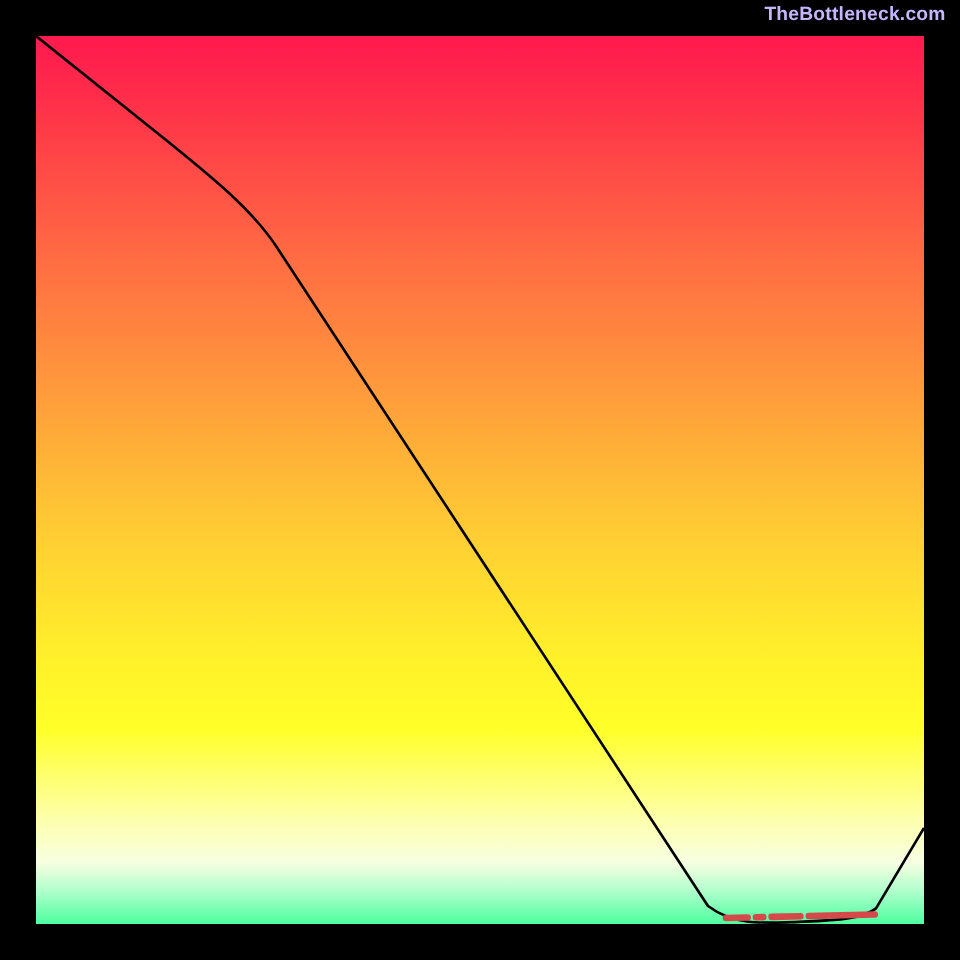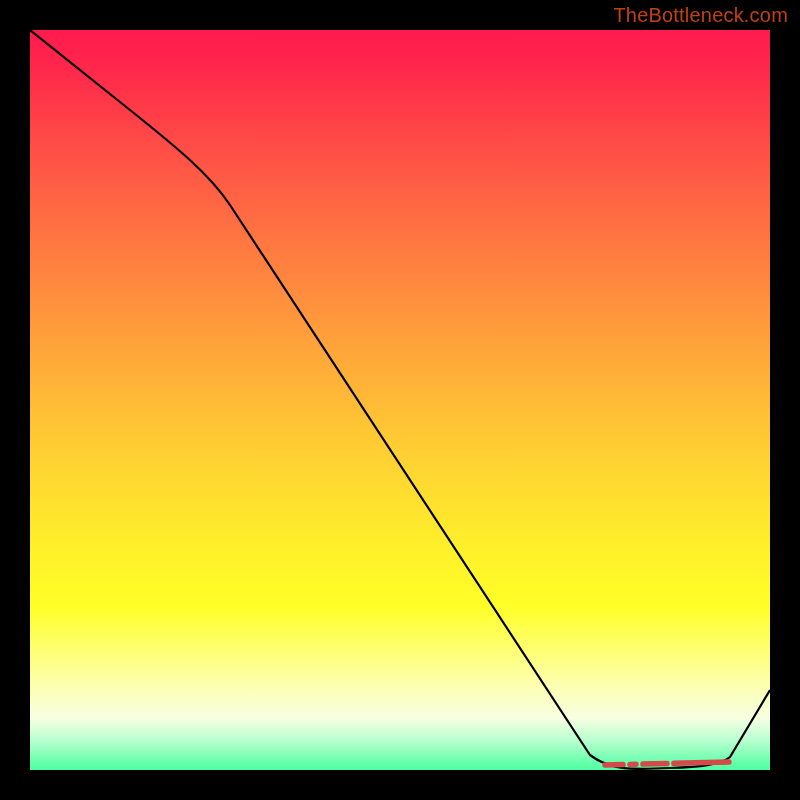--- a/index.html
+++ b/index.html
@@ -14,23 +14,23 @@
   .container {
     position: relative;
     width: 800px;
     height: 800px;
     background: #000;
   }
   .watermark {
     position: absolute;
     top: 4px;
     right: 12px;
-    color: #c2410c;
-    font-size: 20px;
-    font-weight: 400;
+    color: #c4b5fd;
+    font-size: 16px;
+    font-weight: 700;
     letter-spacing: 0.2px;
     z-index: 5;
   }
   .plot-area {
     position: absolute;
     left: 30px;
     top: 30px;
     width: 740px;
     height: 740px;
     overflow: hidden;

